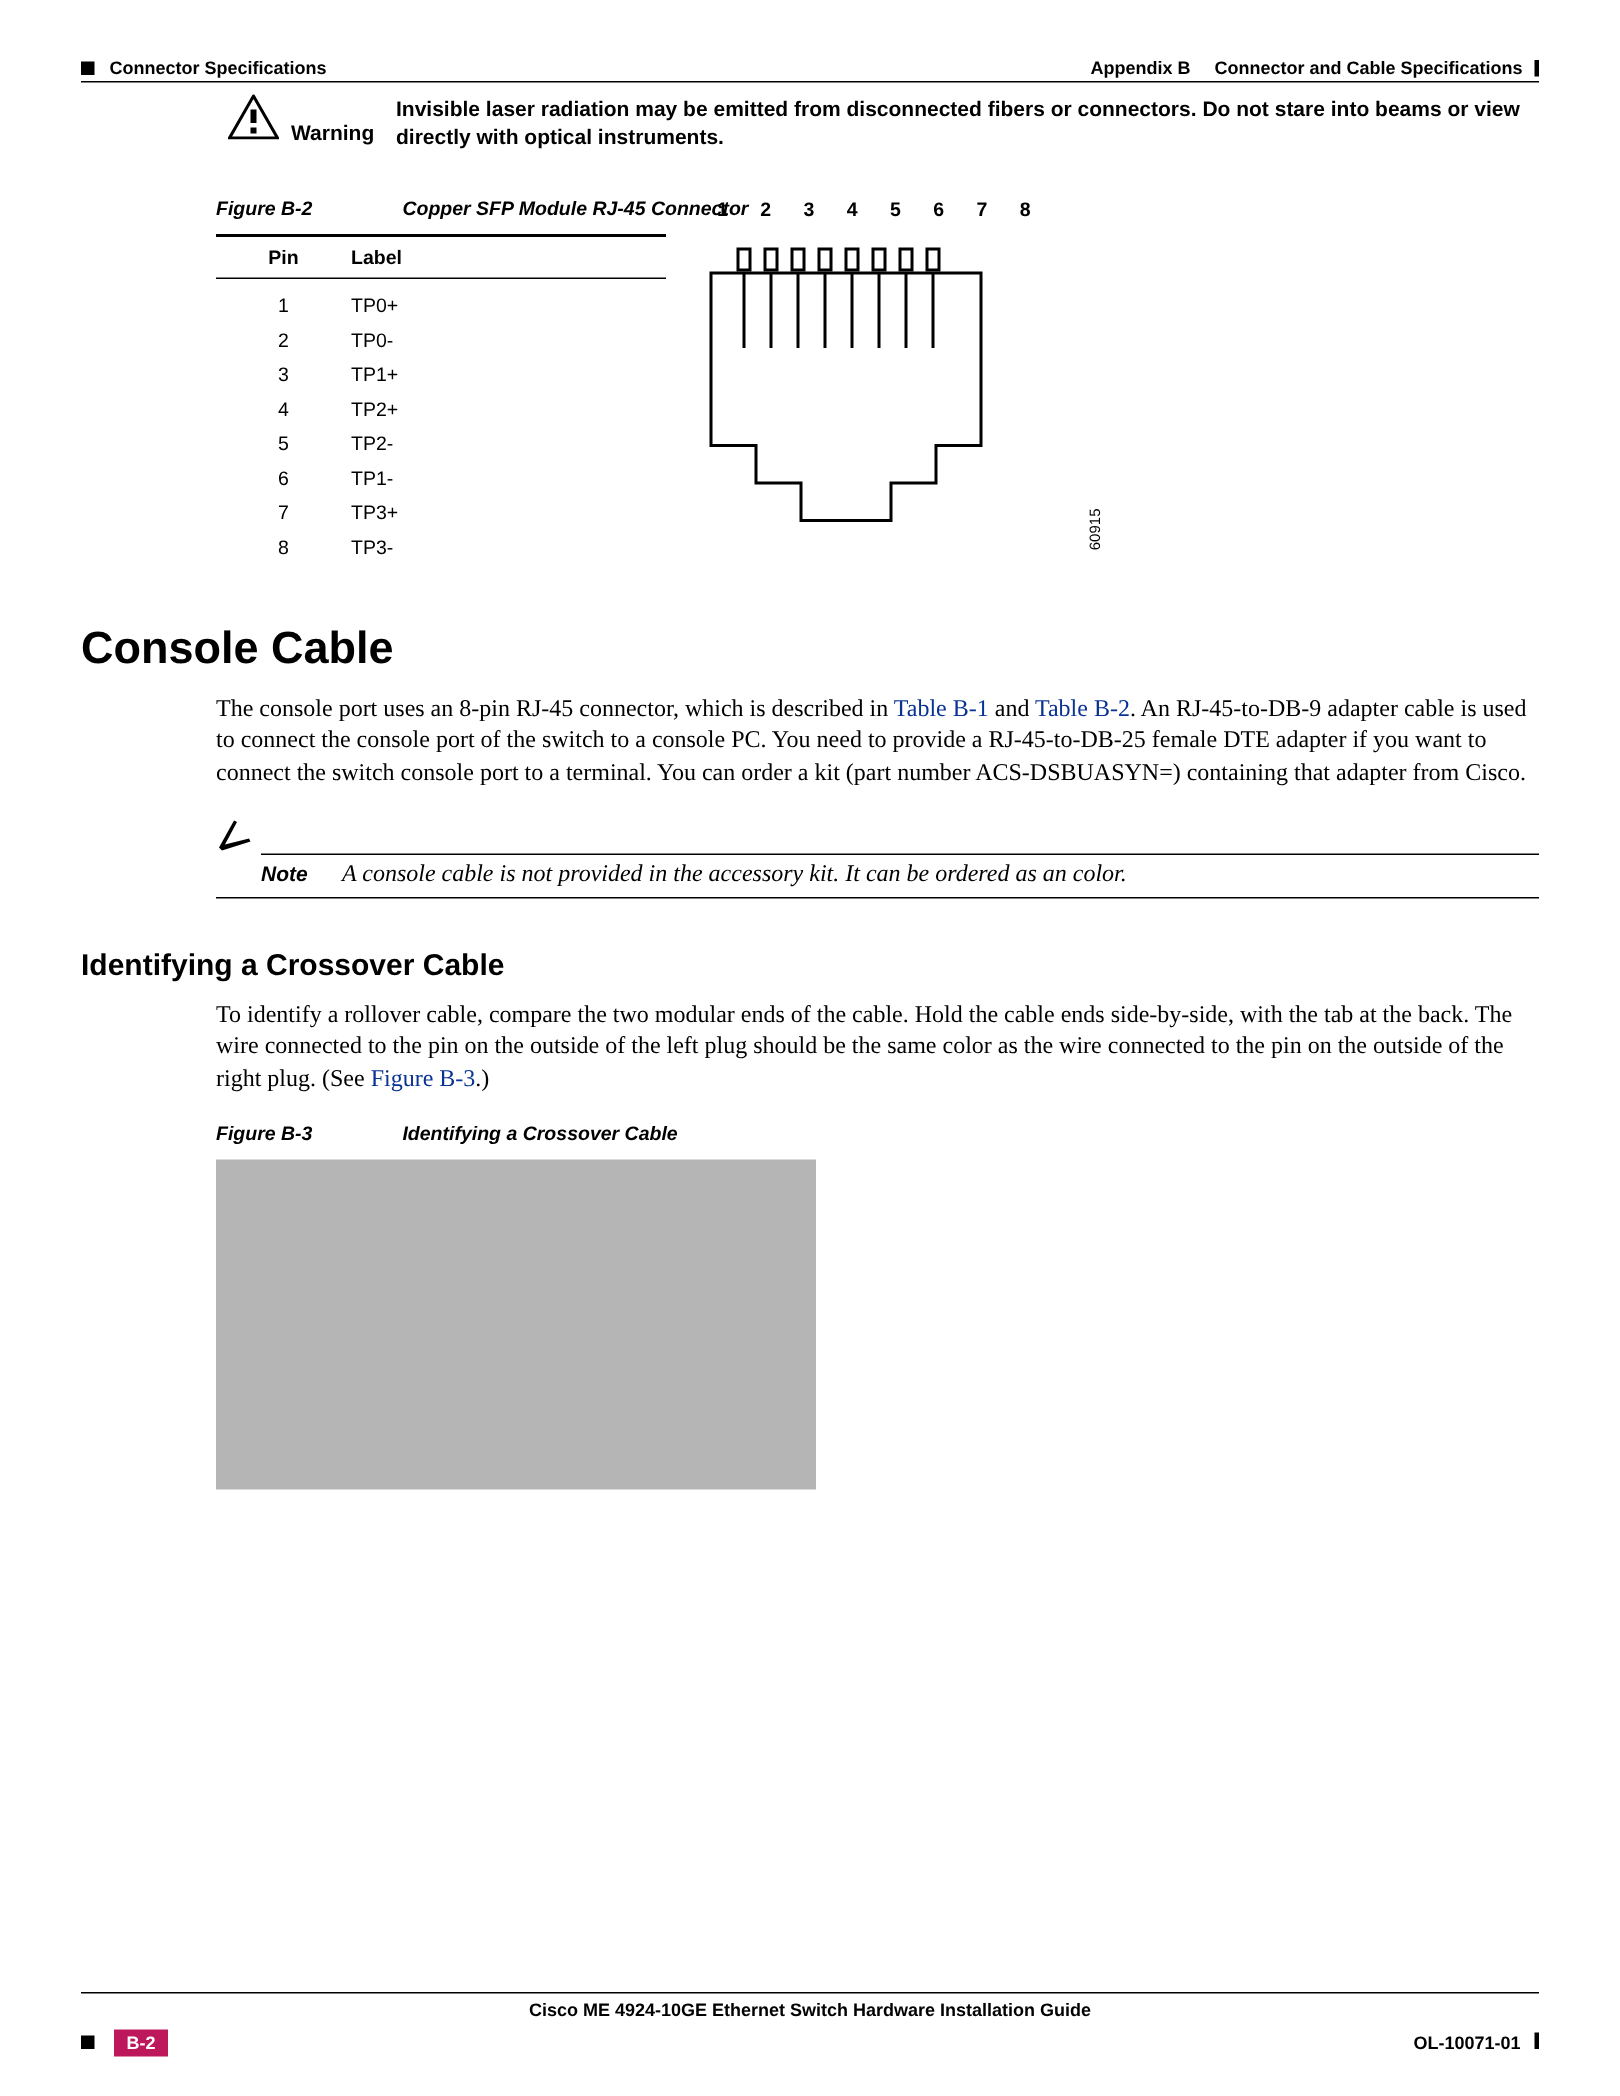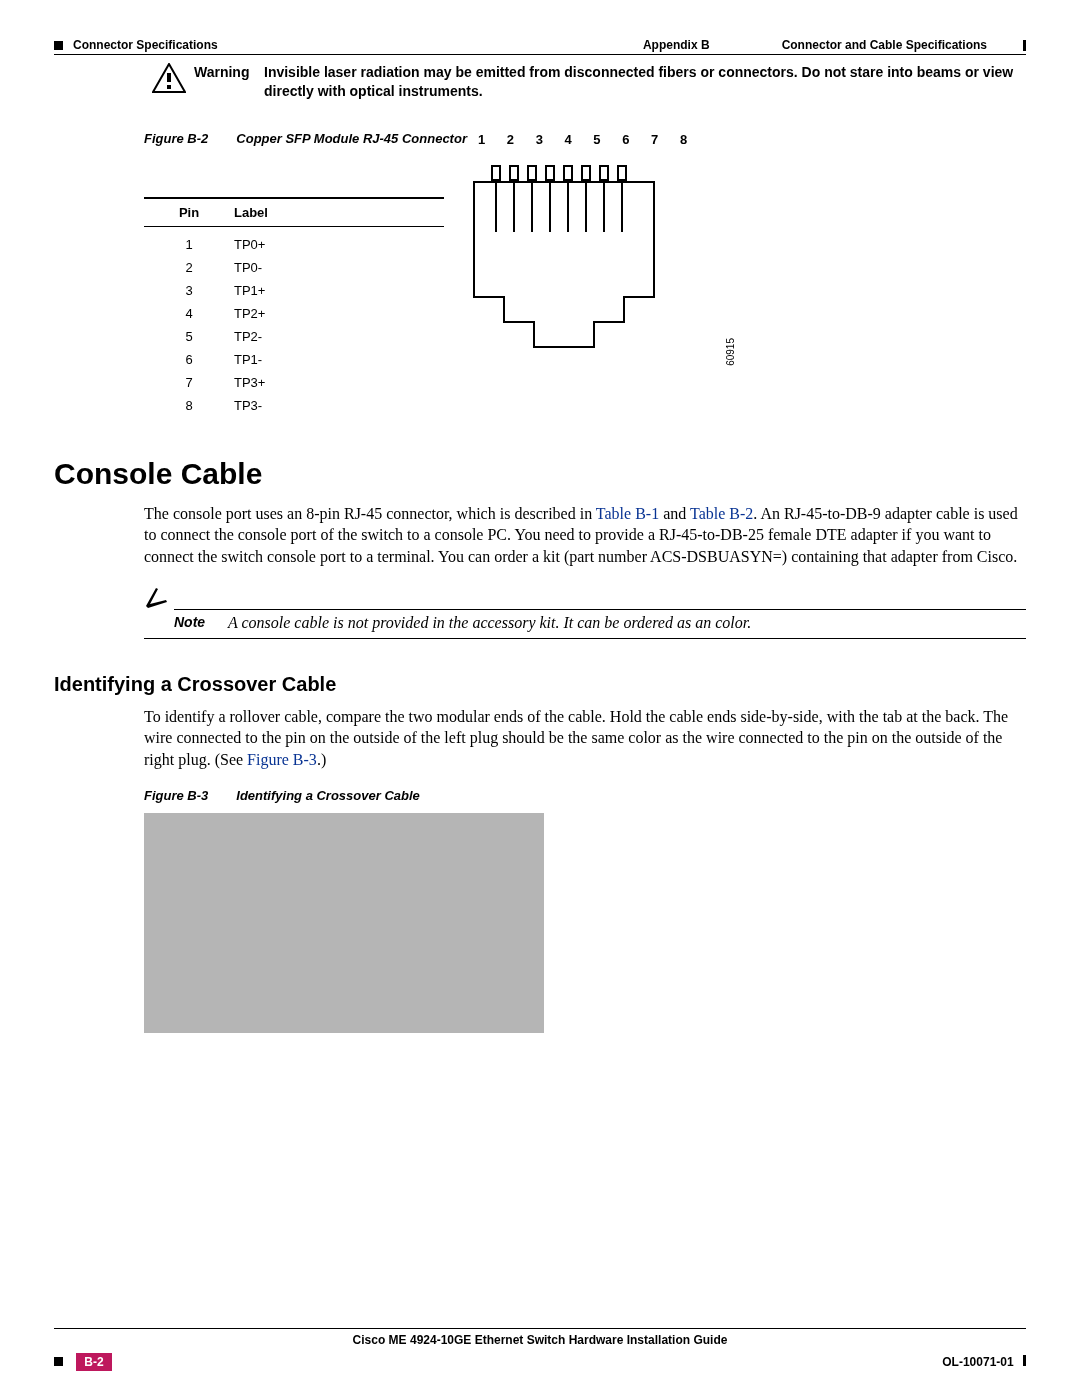--- a/index.html
+++ b/index.html
@@ -26,21 +26,20 @@
     font-weight: bold;
     margin-bottom: 2px;
   }
   .header-left {
     display: flex;
     align-items: center;
   }
   .header-right {
     display: flex;
     align-items: center;
-    gap: 28px;
   }
   .small-sq {
     width: 9px;
     height: 9px;
     background: #000;
     display: inline-block;
     margin-right: 10px;
   }
   .end-bar {
     display:inline-block;
@@ -76,20 +75,21 @@
     flex: 0 0 50px;
     text-align: center;
   }
   .admon-label {
     font-family: Arial, Helvetica, sans-serif;
     font-weight: bold;
     font-size: 14px;
     width: 60px;
     flex: 0 0 70px;
     padding-top: 1px;
+    margin-top: 16px;
   }
   .admon-body {
     font-family: Arial, Helvetica, sans-serif;
     font-weight: bold;
     font-size: 14px;
     line-height: 1.35;
     flex: 1;
   }
   .note-block {
     margin-left: 86px;
@@ -120,32 +120,31 @@
     font-size: 16px;
     flex: 1;
   }
   .fig-caption {
     font-family: Arial, Helvetica, sans-serif;
     font-style: italic;
     font-weight: bold;
     font-size: 13px;
     margin: 16px 0 10px 0;
     display:flex;
-    gap:28px;
+    gap:60px;
   }
   .pin-table-wrap {
     display: flex;
     align-items: flex-start;
     margin-bottom: 18px;
   }
   .pin-table {
     width: 300px;
     font-family: Arial, Helvetica, sans-serif;
     font-size: 13px;
-    margin-top: 41px;
   }
   .pin-head-row {
     display:flex;
     border-top: 2px solid #000;
     border-bottom: 1px solid #000;
     padding: 6px 0;
     font-weight: bold;
   }
   .pin-col1 { width: 90px; text-align:center; }
   .pin-col2 { width: 120px; }

